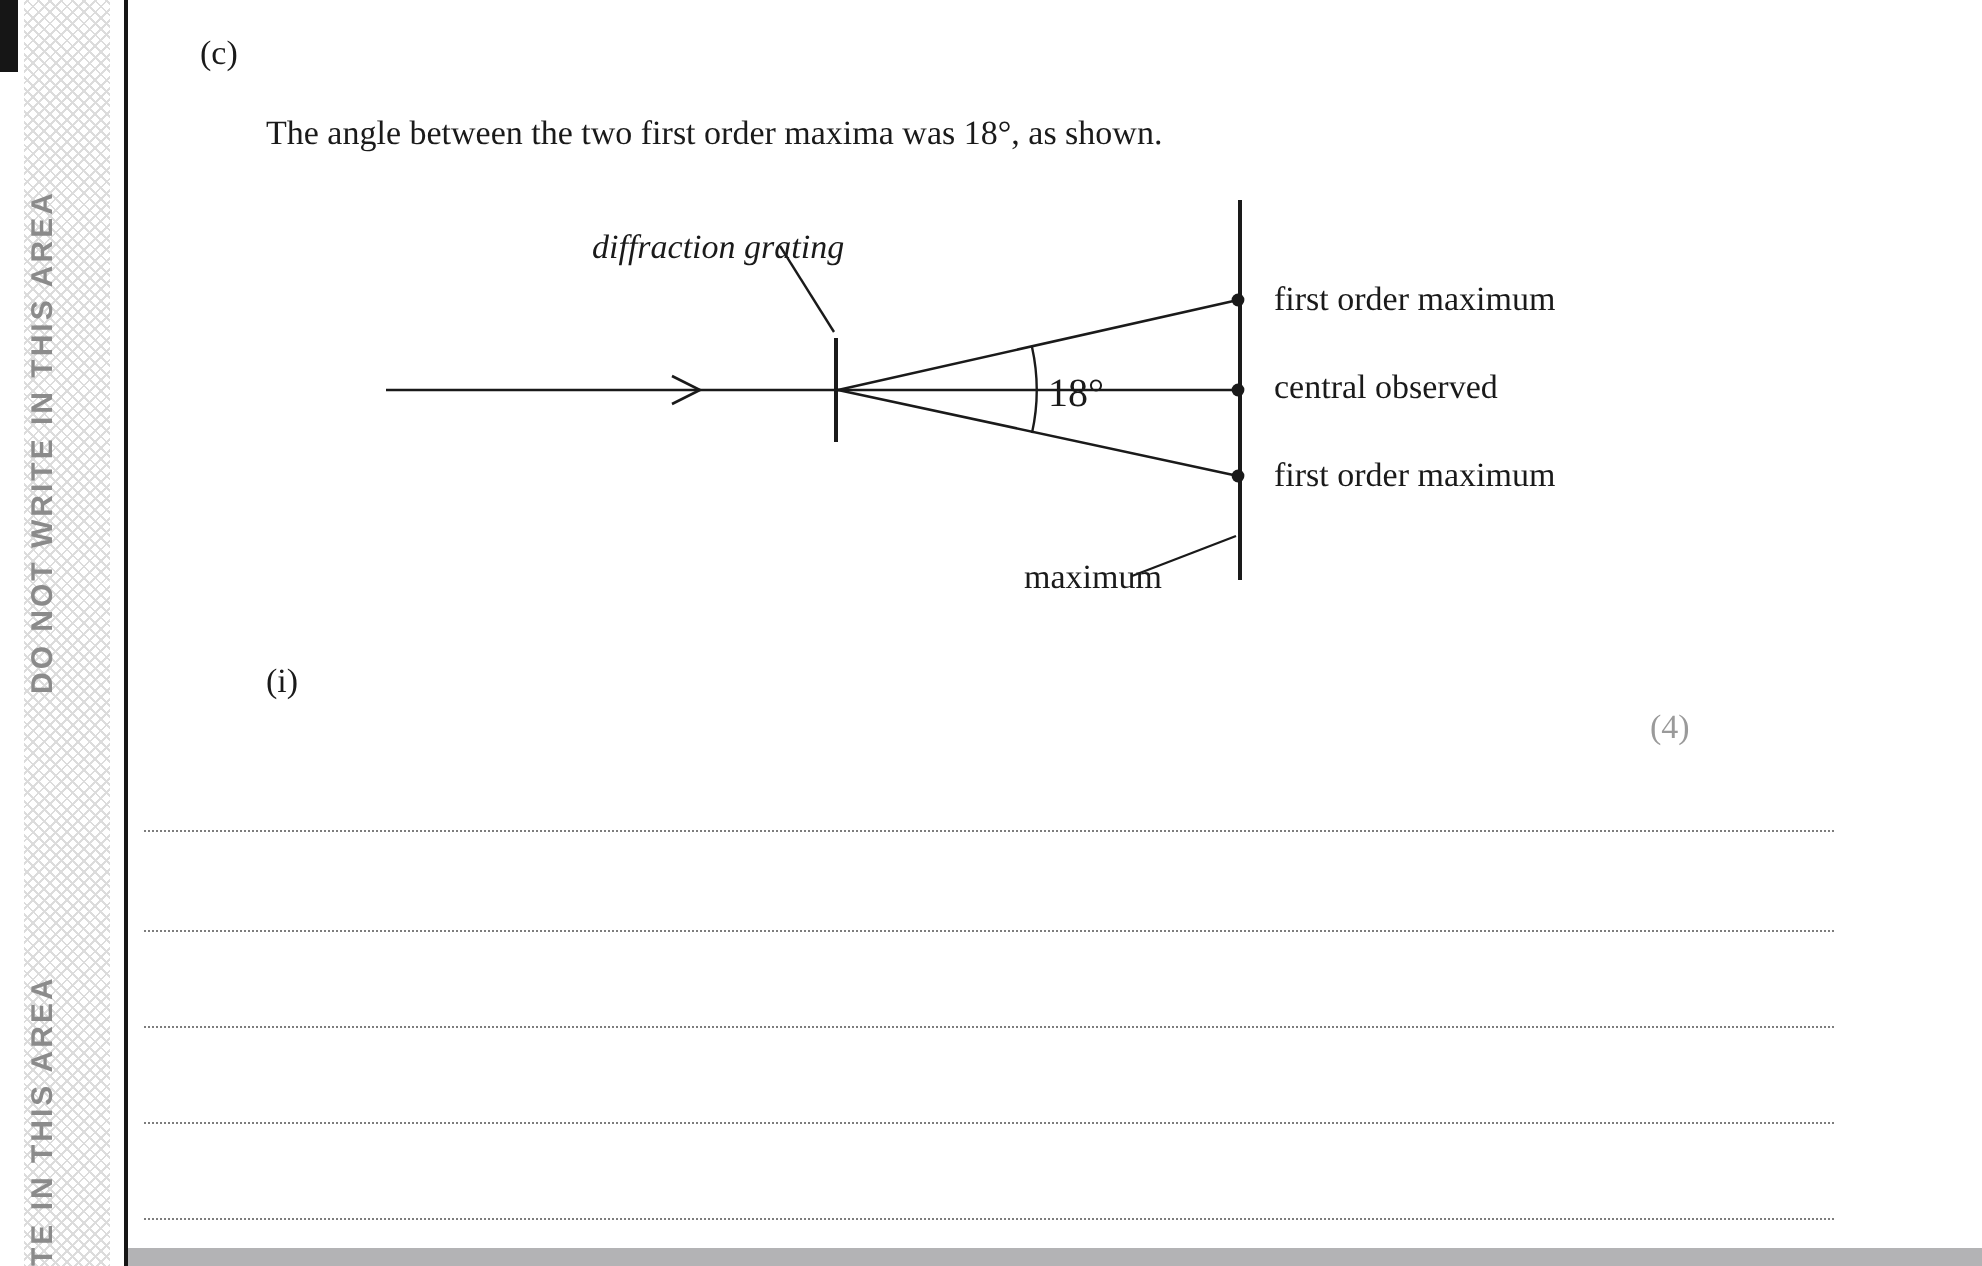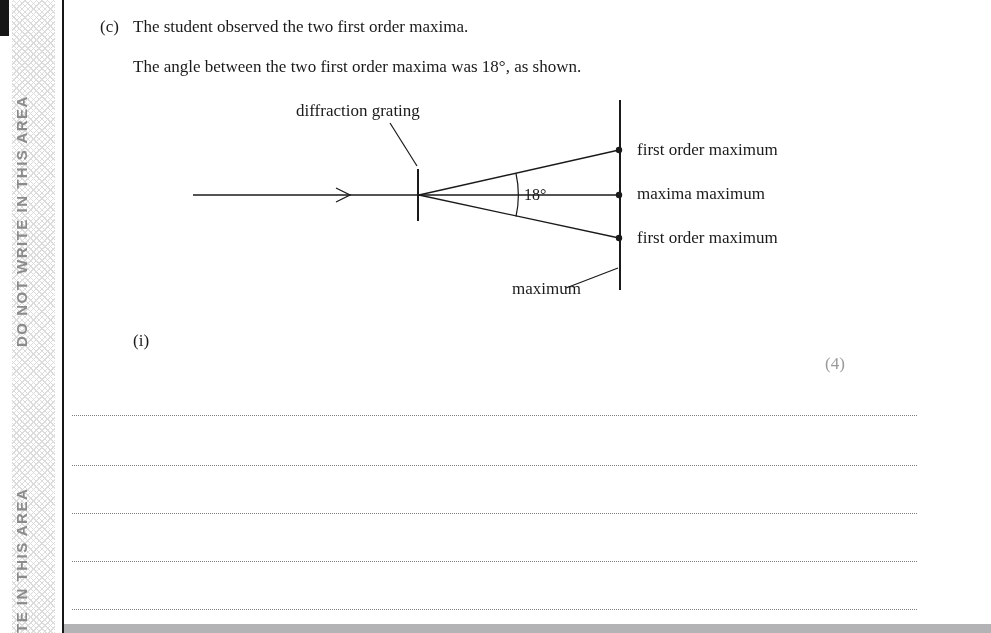--- a/index.html
+++ b/index.html
@@ -57,43 +57,42 @@
 
   <div class="abs edge-mark"></div>
 
   <div class="abs margin-strip"></div>
   <div class="vtext vtext-top">DO NOT WRITE IN THIS AREA</div>
   <div class="vtext vtext-bottom">TE IN THIS AREA</div>
 
   <div class="abs content-border"></div>
 
   <div class="txt" style="left:100px;top:17px;">(c)</div>
-  <div class="txt" style="left:133px;top:17px;">The student observed the two first order maxima.</div>
   <div class="txt" style="left:133px;top:57px;">The angle between the two first order maxima was 18°, as shown.</div>
 
   <svg class="diagram" viewBox="0 0 991 633">
     <line class="stroke" x1="390" y1="123" x2="417" y2="166" stroke-width="1.2"></line>
     <line class="stroke" x1="418" y1="169" x2="418" y2="221" stroke-width="2"></line>
     <line class="stroke" x1="193" y1="195" x2="418" y2="195" stroke-width="1.3"></line>
     <polyline class="stroke" points="336,188 350,195 336,202" stroke-width="1.3"></polyline>
     <line class="stroke" x1="620" y1="100" x2="620" y2="290" stroke-width="2"></line>
     <line class="stroke" x1="419" y1="195" x2="619" y2="150" stroke-width="1.3"></line>
     <line class="stroke" x1="419" y1="195" x2="619" y2="195" stroke-width="1.3"></line>
     <line class="stroke" x1="419" y1="195" x2="619" y2="238" stroke-width="1.3"></line>
     <path class="stroke" d="M 516 173.5 A 99.4 99.4 0 0 1 516 216.5" stroke-width="1.2"></path>
     <circle cx="619" cy="150" r="3.2" fill="#1a1a1a"></circle>
     <circle cx="619" cy="195" r="3.2" fill="#1a1a1a"></circle>
     <circle cx="619" cy="238" r="3.2" fill="#1a1a1a"></circle>
     <line class="stroke" x1="566" y1="288" x2="618" y2="268" stroke-width="1.2"></line>
   </svg>
 
-  <div class="txt" style="left:296px;top:101px;">diffraction grating</div>
-  <div class="txt" style="left:524px;top:185px;font-size:16px;">18°</div>
+  <div class="txt" style="left:296px;top:114px;font-style:italic;">diffraction grating</div>
+  <div class="txt" style="left:524px;top:185px;font-size:20px;">18°</div>
   <div class="txt" style="left:637px;top:140px;">first order maximum</div>
-  <div class="txt" style="left:637px;top:184px;">maxima maximum</div>
+  <div class="txt" style="left:637px;top:184px;">central observed</div>
   <div class="txt" style="left:637px;top:228px;">first order maximum</div>
   <div class="txt" style="left:512px;top:279px;">maximum</div>
 
   <div class="txt" style="left:133px;top:331px;">(i)</div>
   <div class="txt marks" style="left:825px;top:354px;">(4)</div>
 
   <div class="answer-line" style="top:415px;"></div>
   <div class="answer-line" style="top:465px;"></div>
   <div class="answer-line" style="top:513px;"></div>
   <div class="answer-line" style="top:561px;"></div>

